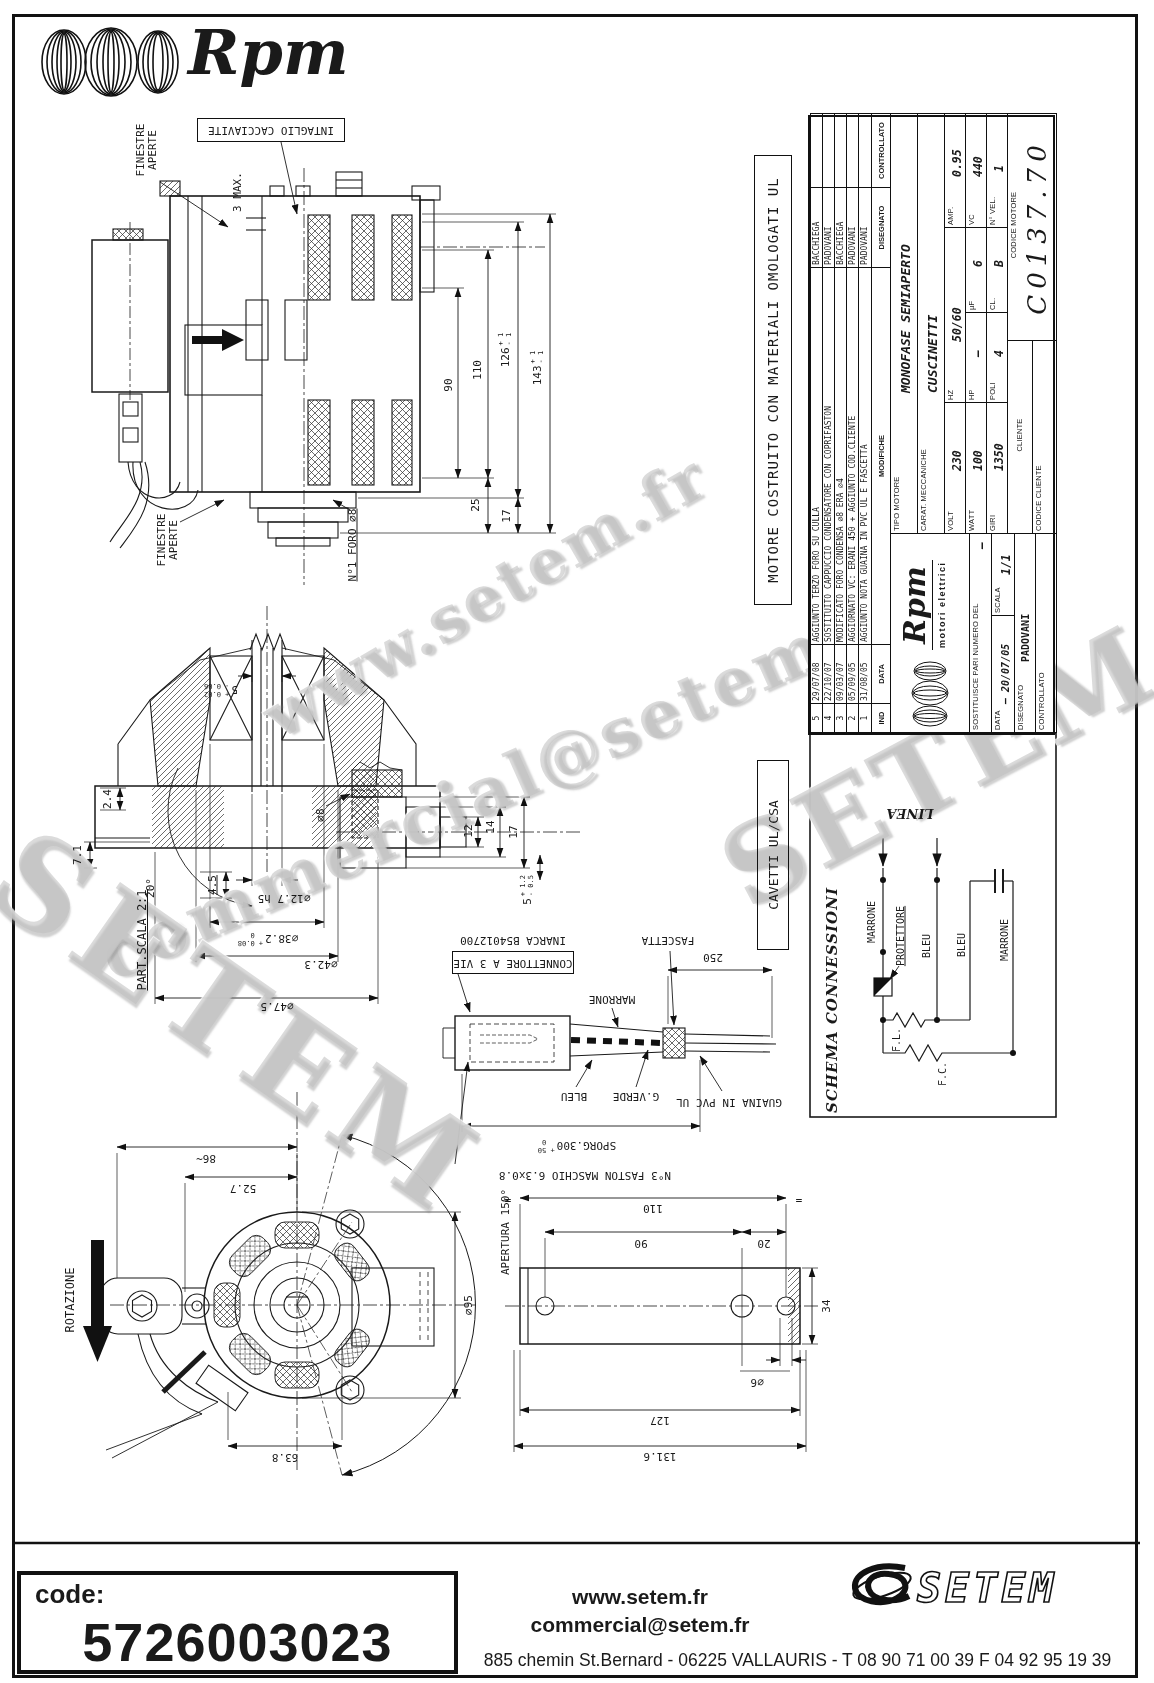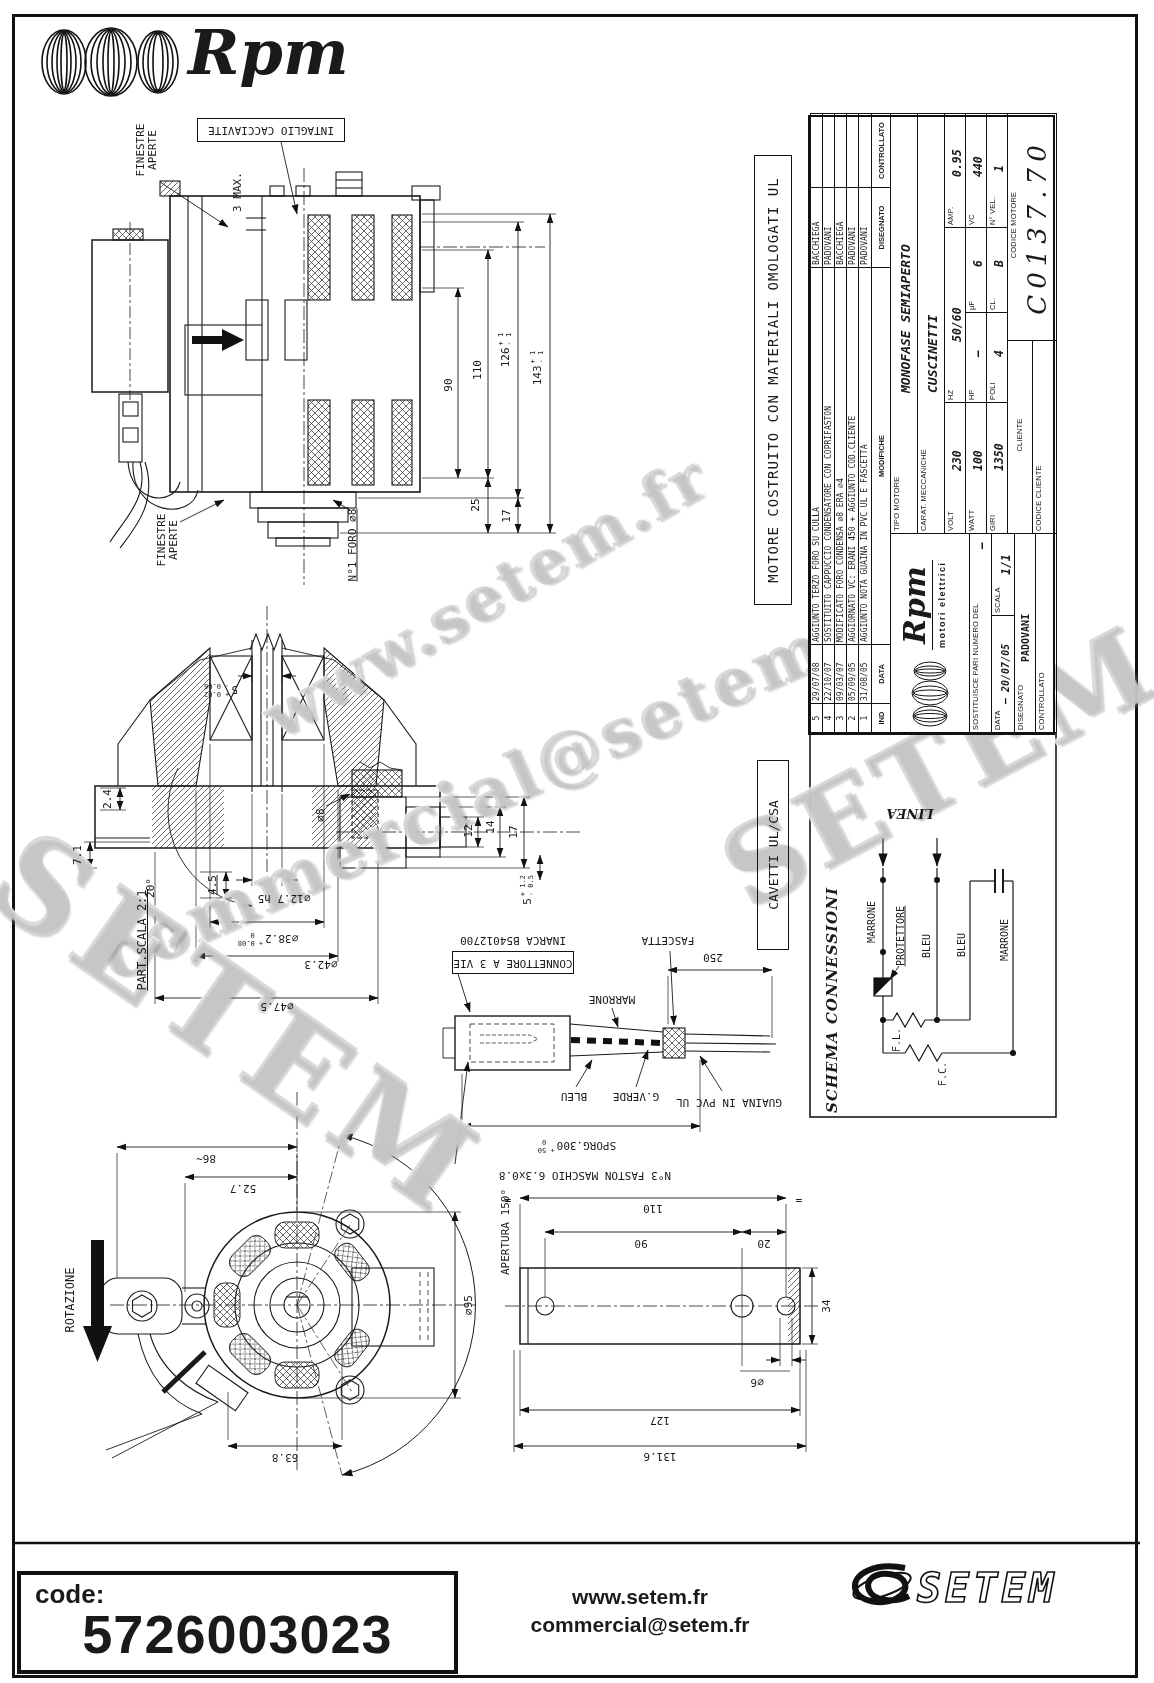--- a/index.html
+++ b/index.html
@@ -29,21 +29,21 @@
   .hdr{display:flex;align-items:center;justify-content:center;font-size:7.5px;font-weight:bold;}
   
   #refbox{position:absolute;left:760px;top:30px;width:300px;z-index:30;
           font:bold italic 40px "Liberation Sans",sans-serif;border-bottom:5px solid #111;
           display:flex;gap:26px;justify-content:center;padding-bottom:2px;}
   #rpmtext{position:absolute;left:188px;top:16px;font:bold italic 62px "DejaVu Serif",serif;z-index:30;}
   
   #codebox{position:absolute;left:17px;top:1571px;width:441px;height:103px;border:4px solid #111;
            box-sizing:border-box;z-index:30;background:#fff;}
   #codebox .cl1{position:absolute;left:14px;top:4px;font:bold 26px "Liberation Sans",sans-serif;}
-  #codebox .cl2{position:absolute;left:0;top:28px;width:100%;text-align:center;
+  #codebox .cl2{position:absolute;left:0;top:36px;width:100%;text-align:center;
                 font:bold 54px "Liberation Sans",sans-serif;letter-spacing:1px;}
   .ftxt{position:absolute;z-index:30;font-family:"Liberation Sans",sans-serif;text-align:center;}
 </style>
 </head>
 <body>
 
 <div id="page">
   <div id="border"></div>
 
   <svg style="position:absolute;left:36px;top:24px;z-index:30" width="150" height="76" viewBox="0 0 150 76">
@@ -683,13 +683,14 @@
       <span style="position:absolute;left:0;top:14px;width:100%;text-align:center;font:italic 26px 'DejaVu Serif',serif;letter-spacing:6px;">C0137.70</span>
     </div>
   </div>
 
   <div id="codebox">
     <span class="cl1">code:</span>
     <span class="cl2">5726003023</span>
   </div>
   <div class="ftxt" style="left:480px;top:1585px;width:320px;font-weight:bold;font-size:21px;">www.setem.fr</div>
   <div class="ftxt" style="left:480px;top:1613px;width:320px;font-weight:bold;font-size:21px;">commercial@setem.fr</div>
+  <div class="ftxt" style="left:455px;top:1650px;width:685px;font-size:17.5px;white-space:nowrap;">885 chemin St.Bernard  -  06225 VALLAURIS  -  T 08 90 71 00 39   F 04 92 95 19 39</div>
 </div>
 
 </body></html>

